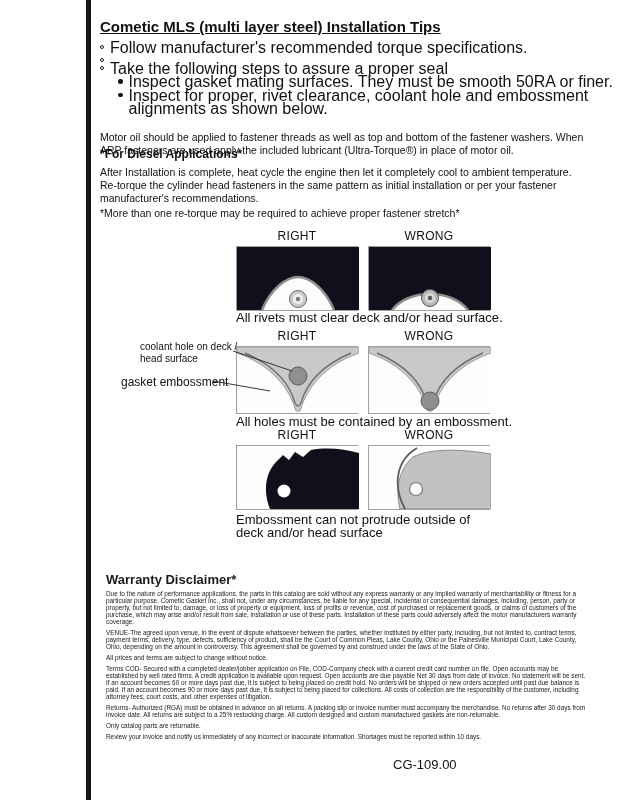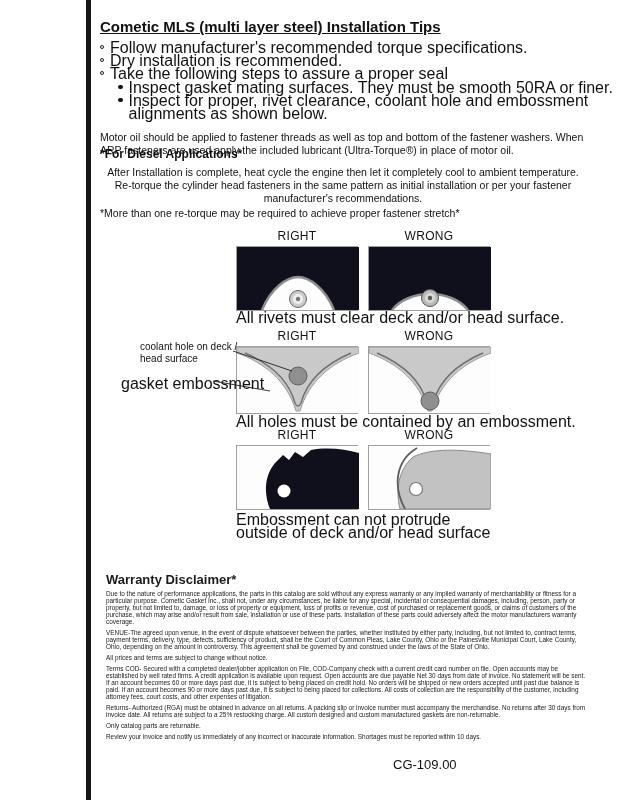--- a/index.html
+++ b/index.html
@@ -24,35 +24,35 @@
     margin:4px 6px 0 0; background:transparent;
   }
   .marker-filled {
     flex:none; width:4.5px; height:4.5px; background:#111; border-radius:50%;
     margin:4px 6px 0 0;
   }
 
   .diesel-heading { position:absolute; left:100px; top:113px; font-size:12px; font-weight:bold;margin-top:34px; }
   .body-para { position:absolute; left:100px; width:486px; font-size:10.5px; line-height:13px; }
   .para1 { top:131px; }
-  .para2 { top:166px;text-align:center; }
+  .para2 { top:166px; }
   .retorque-note { position:absolute; left:100px; top:207px; font-size:10.5px; }
 
   .diag-row { position:absolute; left:236px; display:flex; gap:10px; }
   .diag-col { width:122px; }
   .diag-hdr { text-align:center; font-size:12px; height:17px; letter-spacing:0.3px; }
   .panel { width:122px; border:1px solid #a0a0a0; background:#fdfdfd; }
   .panel svg { display:block; }
-  .diag-caption { position:absolute; left:236px; font-size:16px; line-height:12.5px; }
+  .diag-caption { position:absolute; left:236px; font-size:13px; line-height:12.5px; }
   .cap1 { top:312px; }
   .cap2 { top:416px; }
   .cap3 { top:514px; width:255px; }
 
   .annot-coolant { position:absolute; left:140px; top:341px; width:100px; font-size:10px; line-height:11.5px; }
-  .annot-emboss  { position:absolute; left:121px; top:375px; font-size:16px; white-space:nowrap; }
+  .annot-emboss  { position:absolute; left:121px; top:375px; font-size:12px; white-space:nowrap; }
   .annot-lines { position:absolute; left:0; top:0; pointer-events:none; }
 
   .disclaimer { position:absolute; left:106px; top:572px; width:482px; color:#1a1a1a; }
   .disclaimer h3 { font-size:13px; font-weight:bold; margin:0 0 3px 0; }
   .disclaimer p { font-size:6.4px; line-height:7px; margin:0 0 4px 0; }
 
   .footer-code { position:absolute; left:393px; top:757px; font-size:13px; }
 </style>
 </head>
 <body>
@@ -63,21 +63,20 @@
 
   <div class="title">Cometic MLS (multi layer steel) Installation Tips</div>
 
   <div class="bullets">
     <div class="bullet-row">
       <span class="marker-open"></span>
       <span>Follow manufacturer's recommended torque specifications.</span>
     </div>
     <div class="bullet-row">
       <span class="marker-open"></span>
-      <span>Dry installation is recommended.</span>
     </div>
     <div class="bullet-row">
       <span class="marker-open"></span>
       <span>Take the following steps to assure a proper seal</span>
     </div>
     <div class="bullet-row sub">
       <span class="marker-filled"></span>
       <span>Inspect gasket mating surfaces.  They must be smooth 50RA or finer.</span>
     </div>
     <div class="bullet-row sub">

